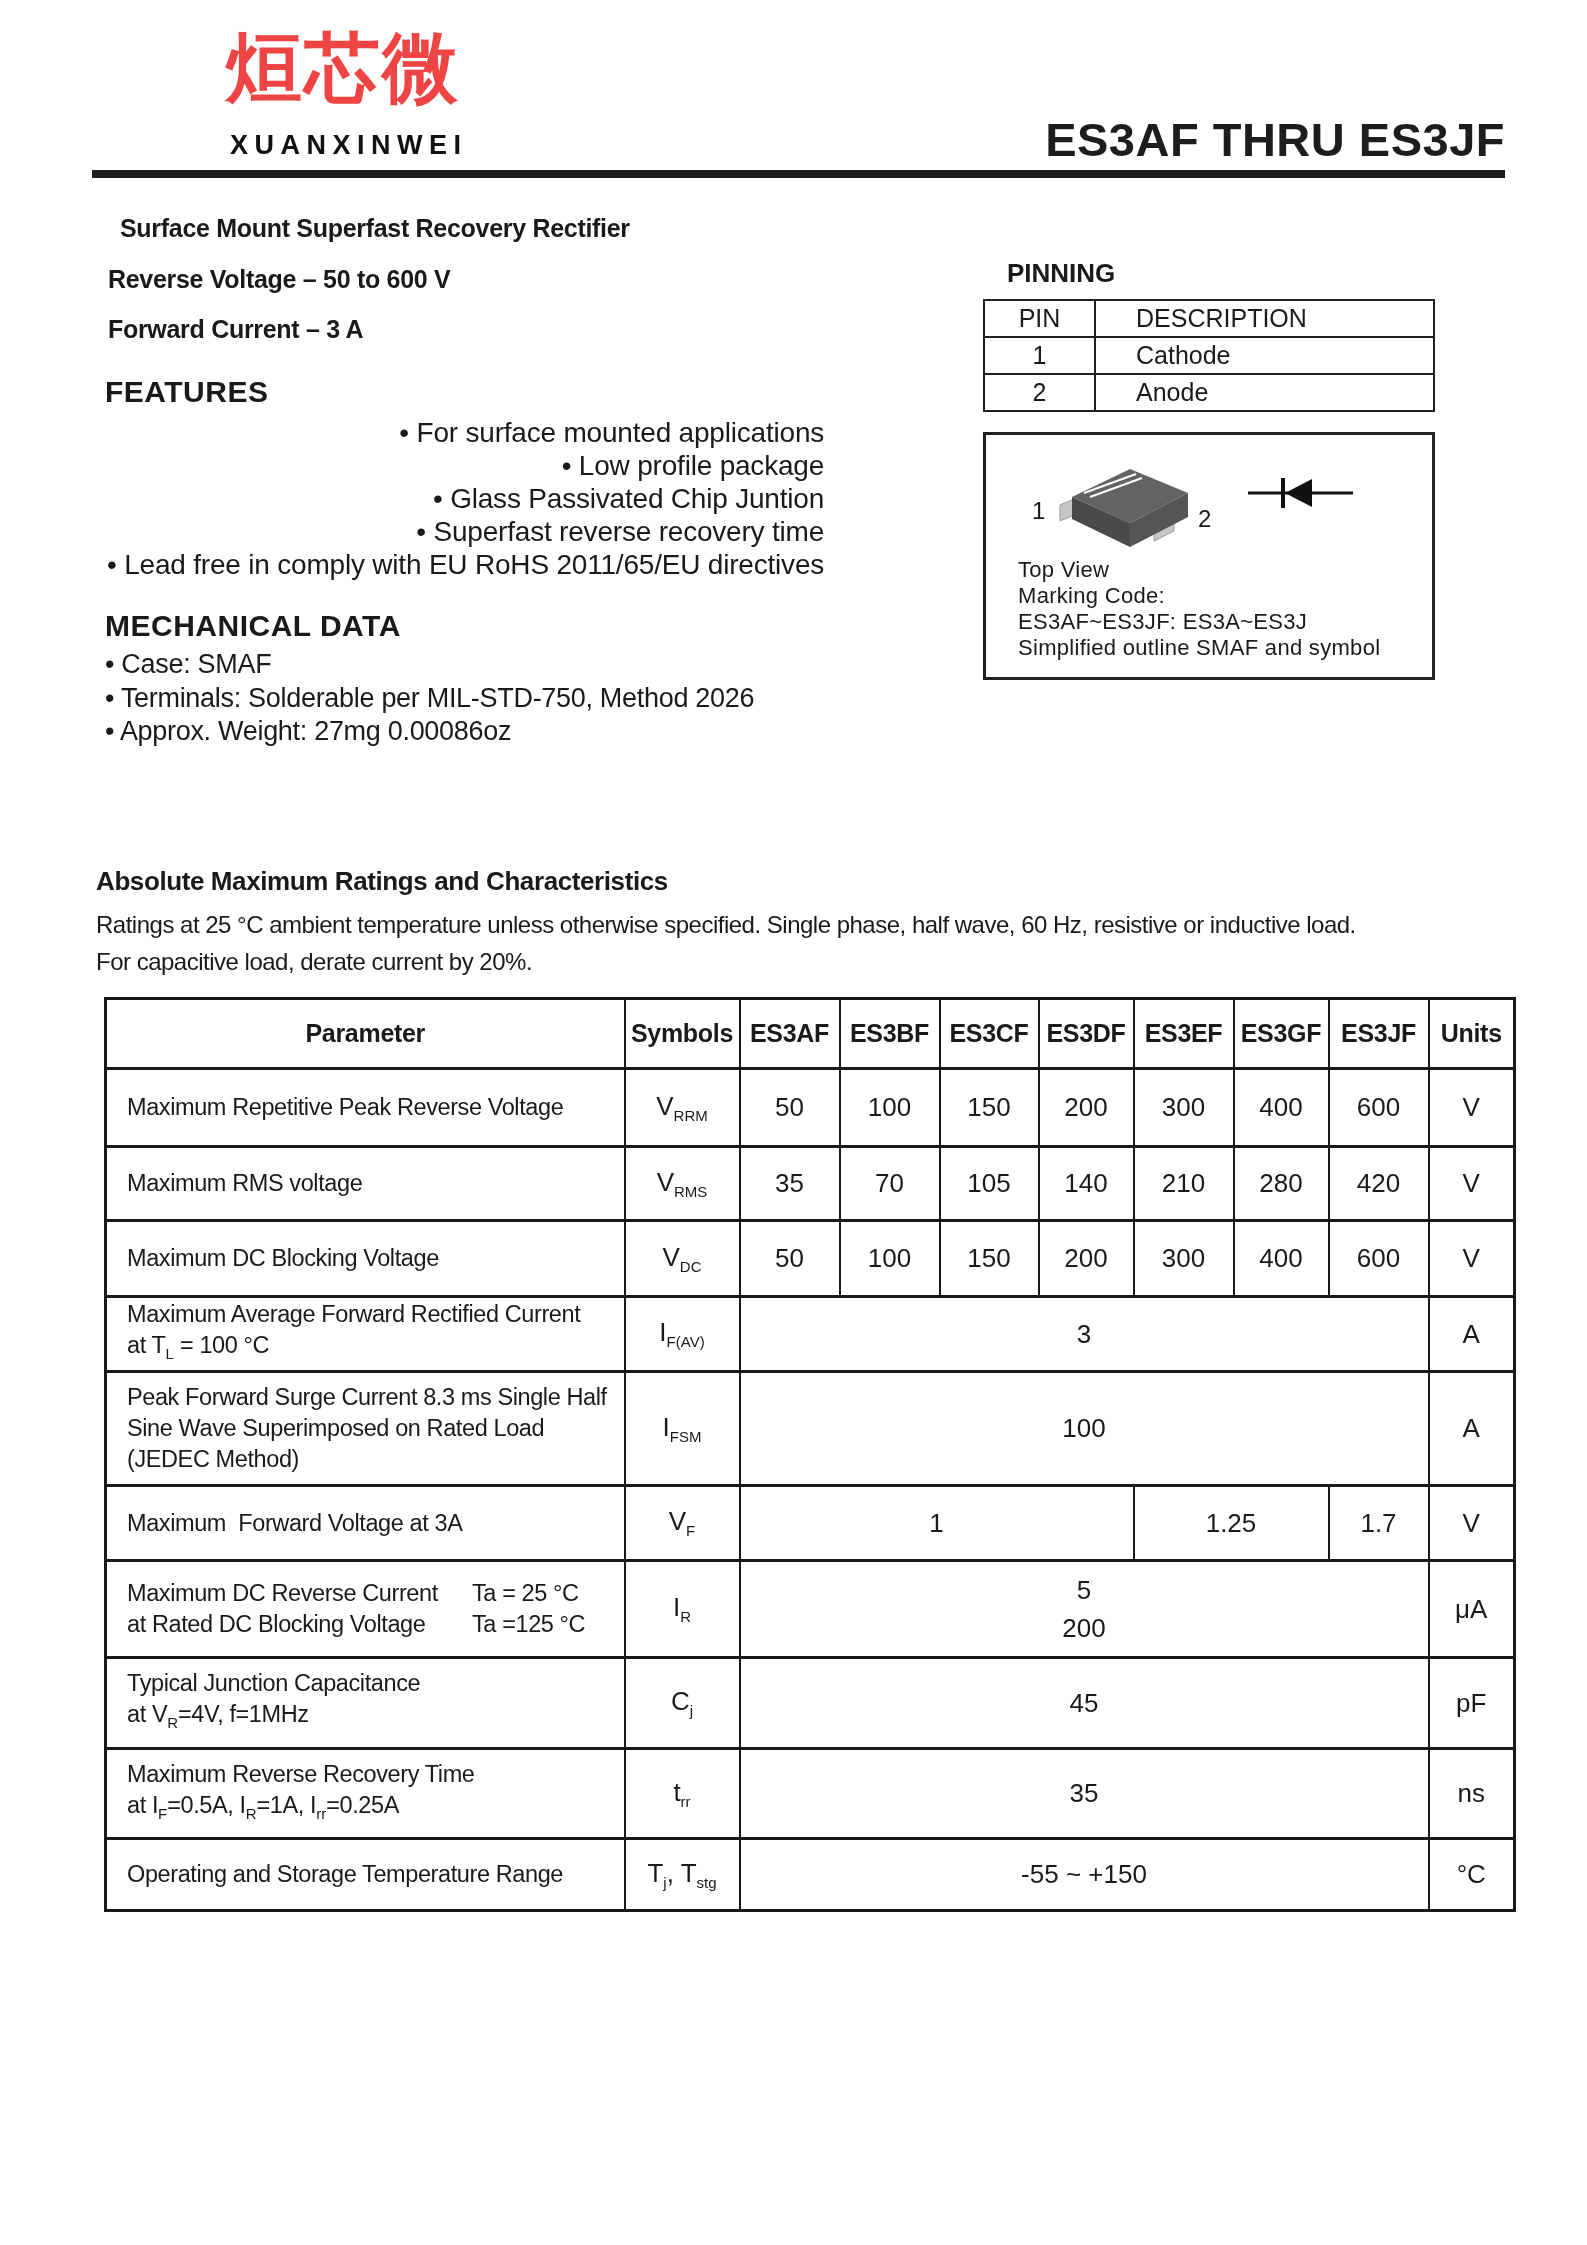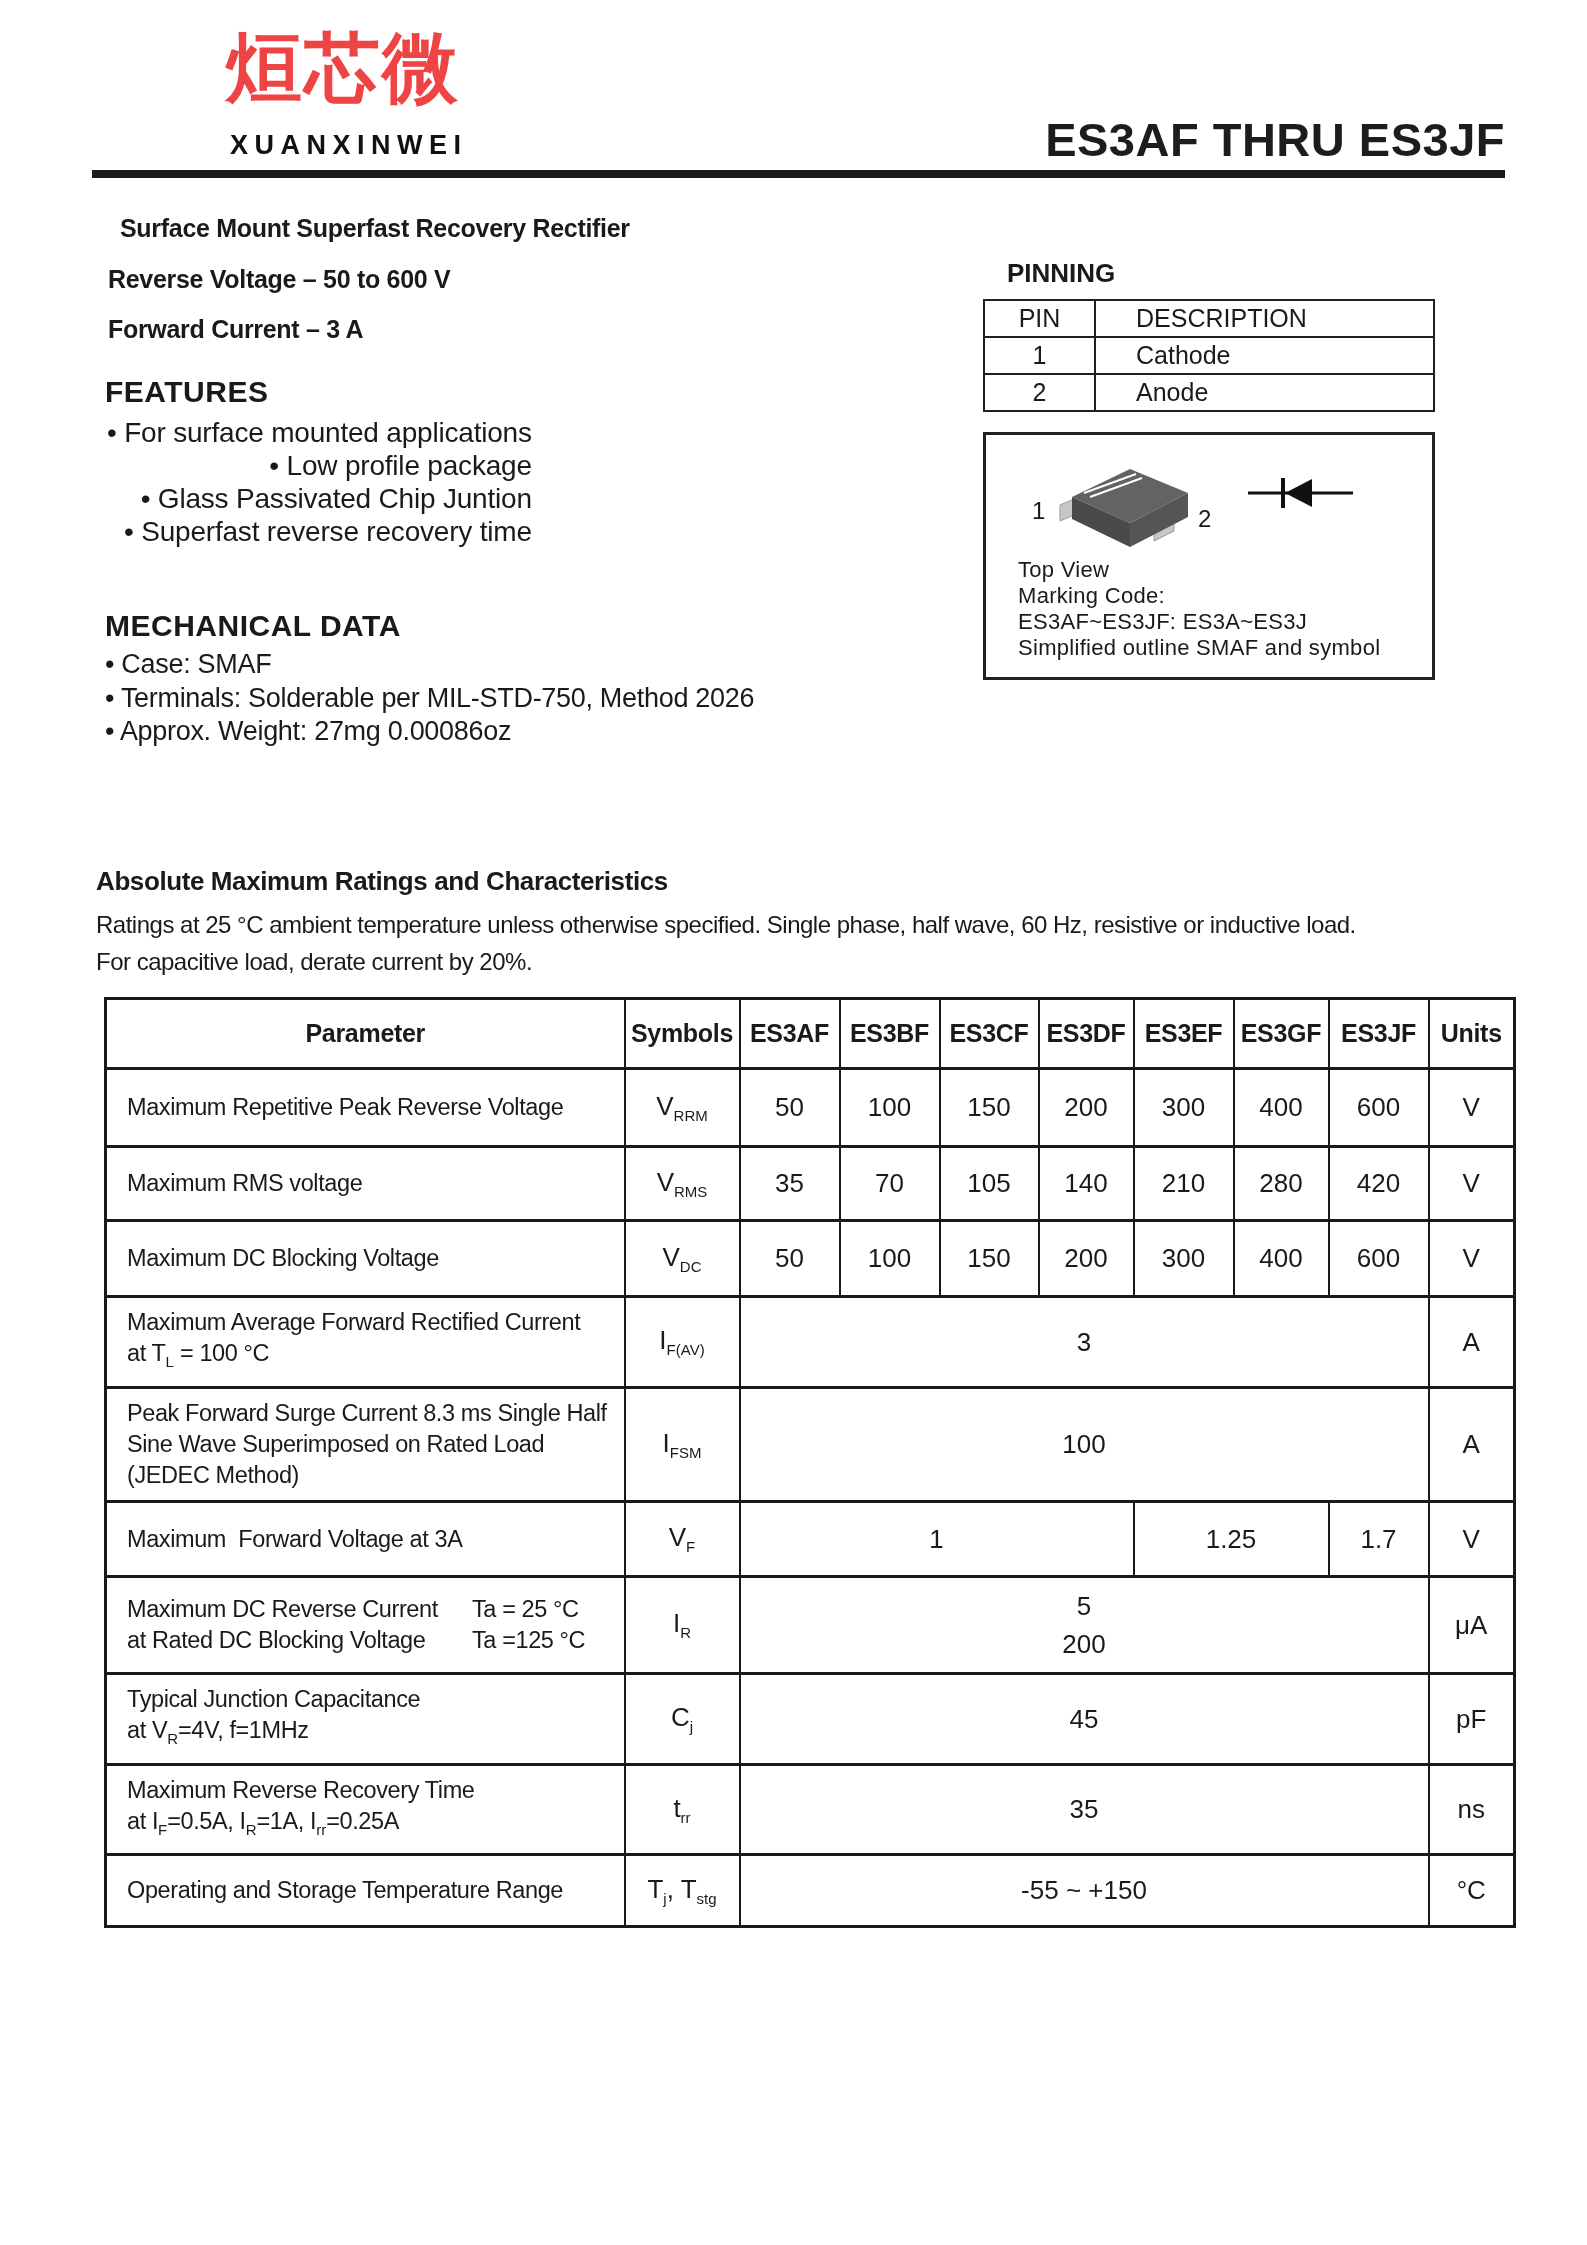--- a/index.html
+++ b/index.html
@@ -97,20 +97,21 @@
   <div id="summary-1" class="summary-line">Surface Mount Superfast Recovery Rectifier</div>
   <div id="summary-2" class="summary-line">Reverse Voltage – 50 to 600 V</div>
   <div id="summary-3" class="summary-line">Forward Current – 3 A</div>
 
   <div id="features-heading">FEATURES</div>
   <ul id="features-list">
       <li class="feat-item">For surface mounted applications</li>
       <li class="feat-item">Low profile package</li>
       <li class="feat-item">Glass Passivated Chip Juntion</li>
       <li class="feat-item">Superfast reverse recovery time</li>
+      <li class="feat-item">Lead free in comply with EU RoHS 2011/65/EU directives</li>
     </ul>
 
   <div id="mech-heading">MECHANICAL DATA</div>
   <ul id="mech-list">
       <li class="mech-item">Case: SMAF</li>
       <li class="mech-item">Terminals: Solderable per MIL-STD-750, Method 2026</li>
       <li class="mech-item">Approx. Weight: 27mg  0.00086oz</li>
     </ul>
 
   <div id="pinning-heading">PINNING</div>
@@ -225,21 +226,21 @@
           <td class="c-sym"><span>V</span><sub>DC</sub></td>
           <td class="c-val">50</td>
           <td class="c-val">100</td>
           <td class="c-val">150</td>
           <td class="c-val">200</td>
           <td class="c-val">300</td>
           <td class="c-val">400</td>
           <td class="c-val">600</td>
           <td class="c-unit">V</td>
         </tr>
-        <tr style="height: 91px;">
+        <tr style="height: 75px;">
           <td class="c-param">
             <div class="p-line"><span>Maximum Average Forward Rectified Current</span></div>
             <div class="p-line"><span>at T</span><sub>L</sub><span> = 100 °C</span></div>
           </td>
           <td class="c-sym"><span>I</span><sub>F(AV)</sub></td>
           <td class="c-val" colspan="7">3</td>
           <td class="c-unit">A</td>
         </tr>
         <tr style="height: 114px;">
           <td class="c-param">

